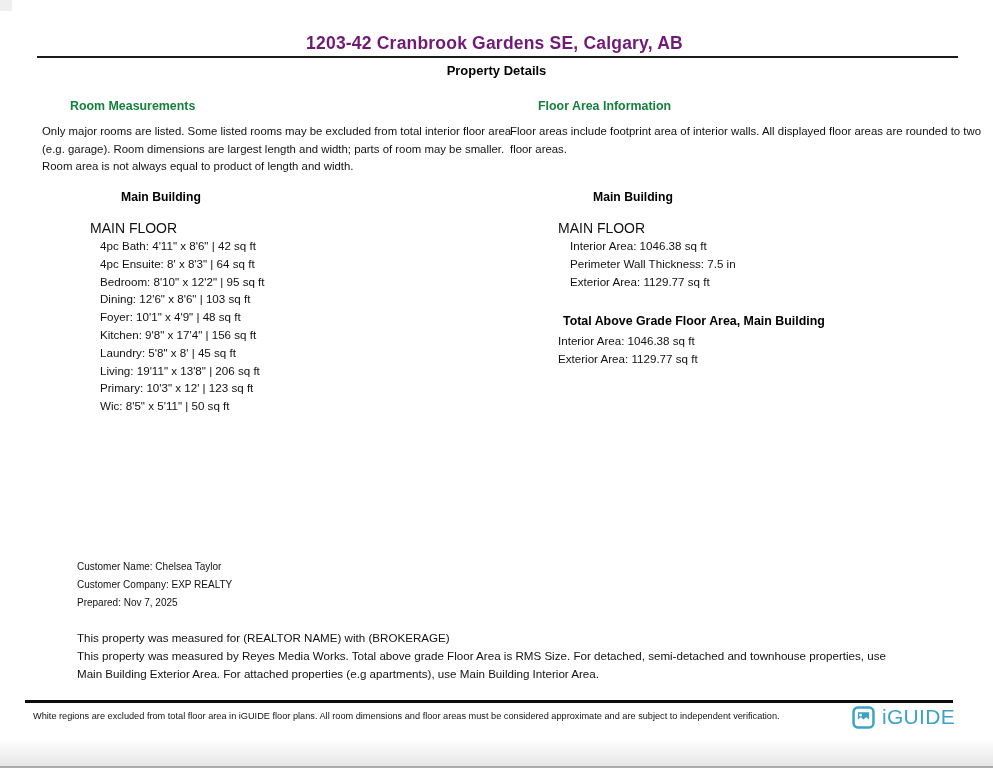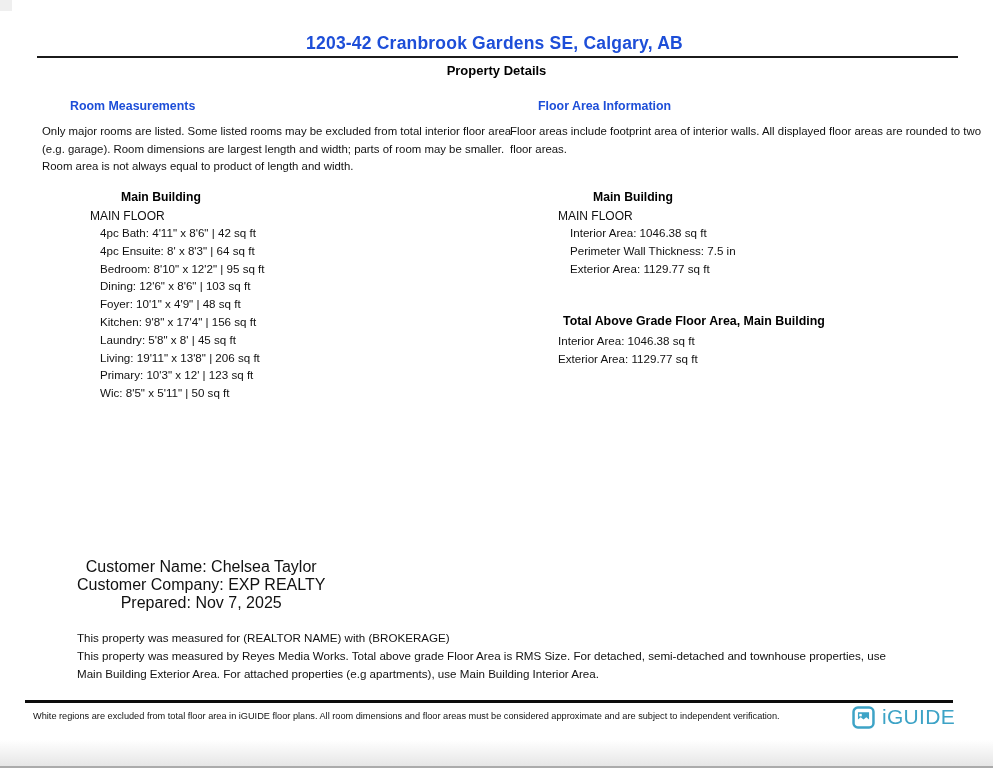--- a/index.html
+++ b/index.html
@@ -6,52 +6,52 @@
   .page{
     position:relative;
     width:993px;height:768px;
     background:#ffffff;
     font-family:"Liberation Sans", sans-serif;
     color:#111;
     overflow:hidden;
   }
   .doc-title{
     position:absolute;top:33px;left:0;right:4px;
-    text-align:center;font-size:17.5px;font-weight:bold;color:#1d4ed8;
+    text-align:center;font-size:17.5px;font-weight:bold;color:#701a75;
     letter-spacing:.2px;
   }
   .title-rule{
     position:absolute;top:56px;left:37px;width:921px;height:2px;
     background:#1b1b1b;
   }
   .doc-subtitle{
     position:absolute;top:63px;left:0;right:0;
     text-align:center;font-size:13px;font-weight:bold;color:#000;
   }
   .col{position:absolute;top:99px;}
   .col-left{left:42px;width:460px;}
   .col-right{left:510px;width:465px;}
-  .section-heading{font-size:12.4px;font-weight:bold;color:#1d4ed8;margin:0 0 10px 0;padding-left:28px;}
+  .section-heading{font-size:12.4px;font-weight:bold;color:#15803d;margin:0 0 10px 0;padding-left:28px;}
   .desc-lines{font-size:11.4px;line-height:17.5px;color:#111;white-space:nowrap;}
   .building-block{position:absolute;font-size:11.6px;}
   .bb-left{left:75px;top:190px;}
   .bb-right{left:547px;top:190px;}
   .building-name{font-size:12.2px;font-weight:bold;color:#000;margin-left:46px;}
-  .floor-name{font-size:12px;margin-top:5px;}
+  .floor-name{font-size:14px;margin-top:16px;}
   .bb-left .floor-name{margin-left:15px;}
   .bb-right .floor-name{margin-left:11px;}
   .line-list{line-height:17.8px;margin-top:1px;white-space:nowrap;}
   .bb-left .line-list{margin-left:25px;}
   .bb-right .line-list{margin-left:23px;}
   .total-block{position:absolute;left:547px;top:314px;font-size:11.6px;}
   .total-heading{font-size:12.4px;font-weight:bold;color:#000;margin-left:16px;}
   .total-block .line-list{margin-left:11px;margin-top:4px;}
   .customer-block{
     position:absolute;left:77px;top:558px;
-    font-size:16px;line-height:18px;white-space:nowrap;text-align:center;
+    font-size:10px;line-height:18px;white-space:nowrap;
   }
   .disclaimer-block{
     position:absolute;left:77px;top:629px;
     font-size:11.6px;line-height:18px;white-space:nowrap;
   }
   .footer-rule{
     position:absolute;top:700px;left:25px;width:928px;height:3px;
     background:#0c0c0c;
   }
   .footer-note{

